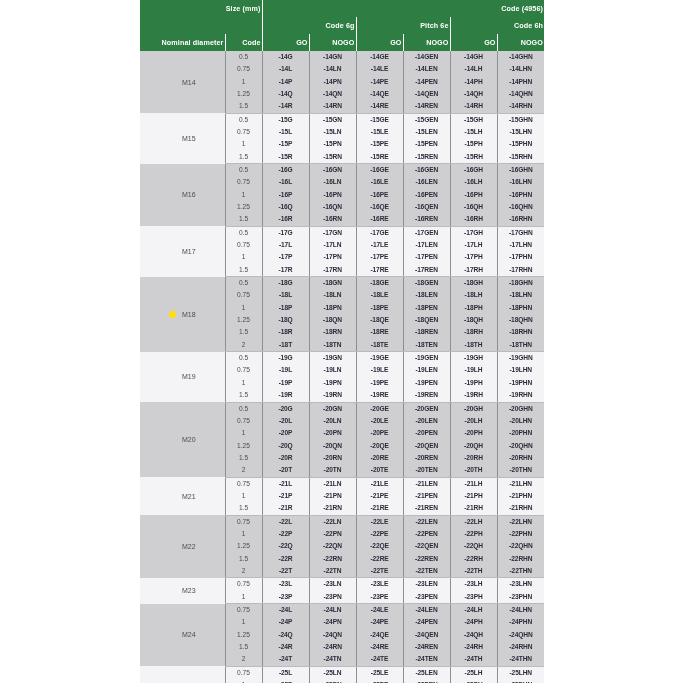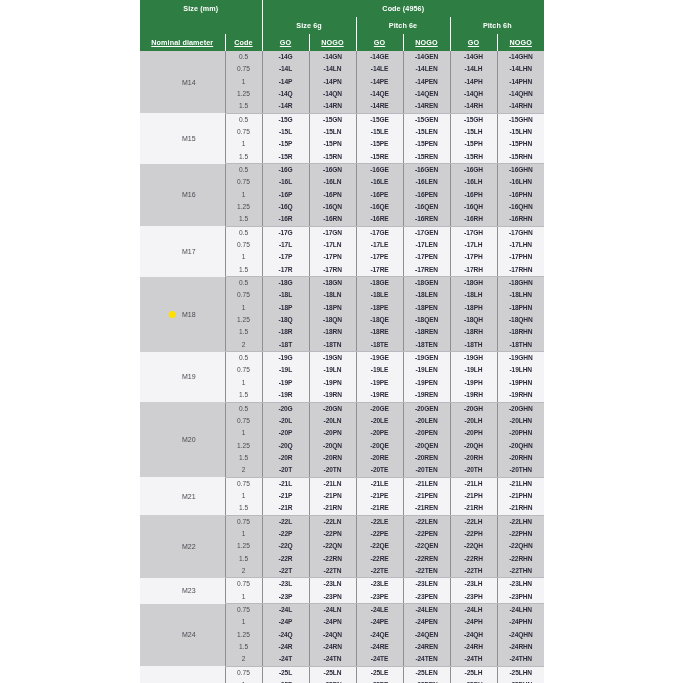--- a/index.html
+++ b/index.html
@@ -27,29 +27,29 @@
     table-layout: fixed;
     width: 404px;
   }
 
   
   thead th {
     background: #2E7D42;
     color: #ffffff;
     font-size: 7.2px;
     font-weight: bold;
-    text-align: center;
+    text-align: right;
     padding: 3px 1px;
     border-right: 1px solid #ffffff;
     letter-spacing: .1px;
     line-height: 1.1;
   }
   thead tr.h1 th { height: 11px; }
   thead tr.h2 th { height: 11px; }
-  thead tr.h3 th { height: 11px; text-decoration: underline; }
+  thead tr.h3 th { height: 11px; }
   thead th.last { border-right: none; }
 
   
   tbody td {
     font-size: 6.6px;
     line-height: 1;
     height: 12.35px;
     padding: 0;
     text-align: center;
     vertical-align: middle;
@@ -117,23 +117,23 @@
       <col class="c-code">
       <col class="c-code">
     </colgroup>
     <thead>
       <tr class="h1">
         <th colspan="2">Size (mm)</th>
         <th colspan="6" class="last">Code (4956)</th>
       </tr>
       <tr class="h2">
         <th colspan="2"></th>
-        <th colspan="2">Size 6g</th>
+        <th colspan="2">Code 6g</th>
         <th colspan="2">Pitch 6e</th>
-        <th colspan="2" class="last">Pitch 6h</th>
+        <th colspan="2" class="last">Code 6h</th>
       </tr>
       <tr class="h3">
         <th>Nominal diameter</th>
         <th>Code</th>
         <th>GO</th>
         <th>NOGO</th>
         <th>GO</th>
         <th>NOGO</th>
         <th>GO</th>
         <th class="last">NOGO</th>

